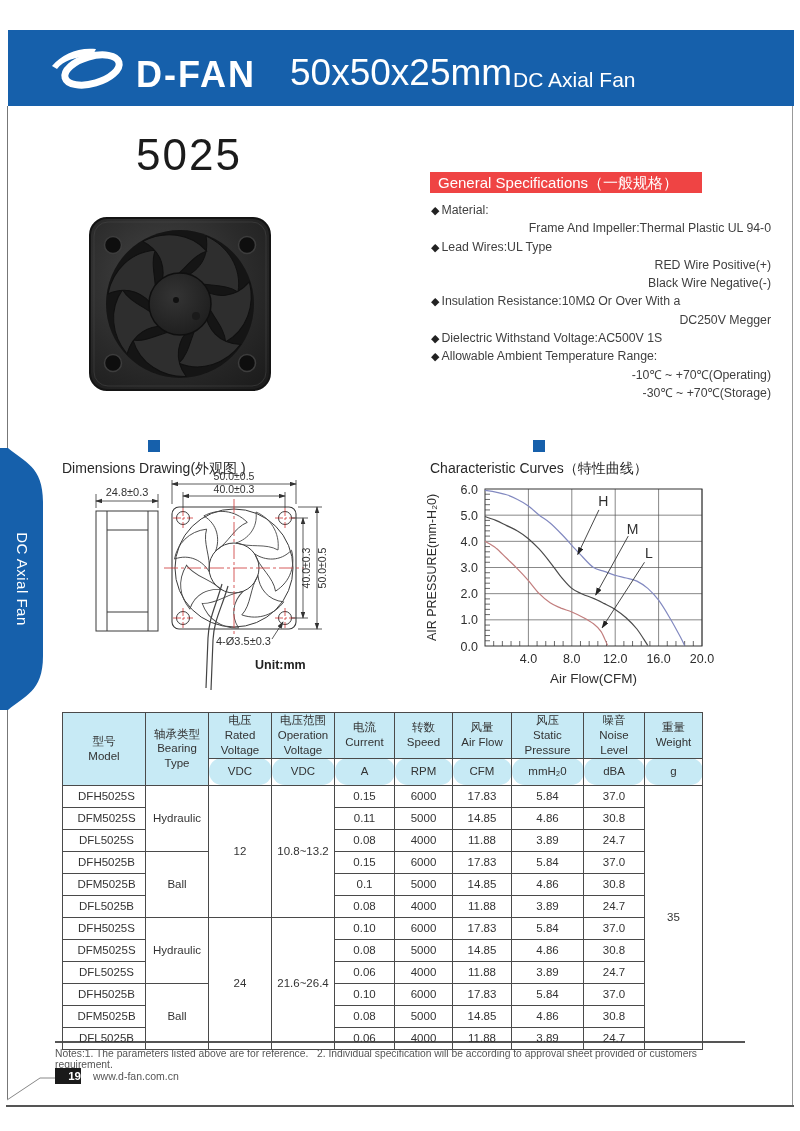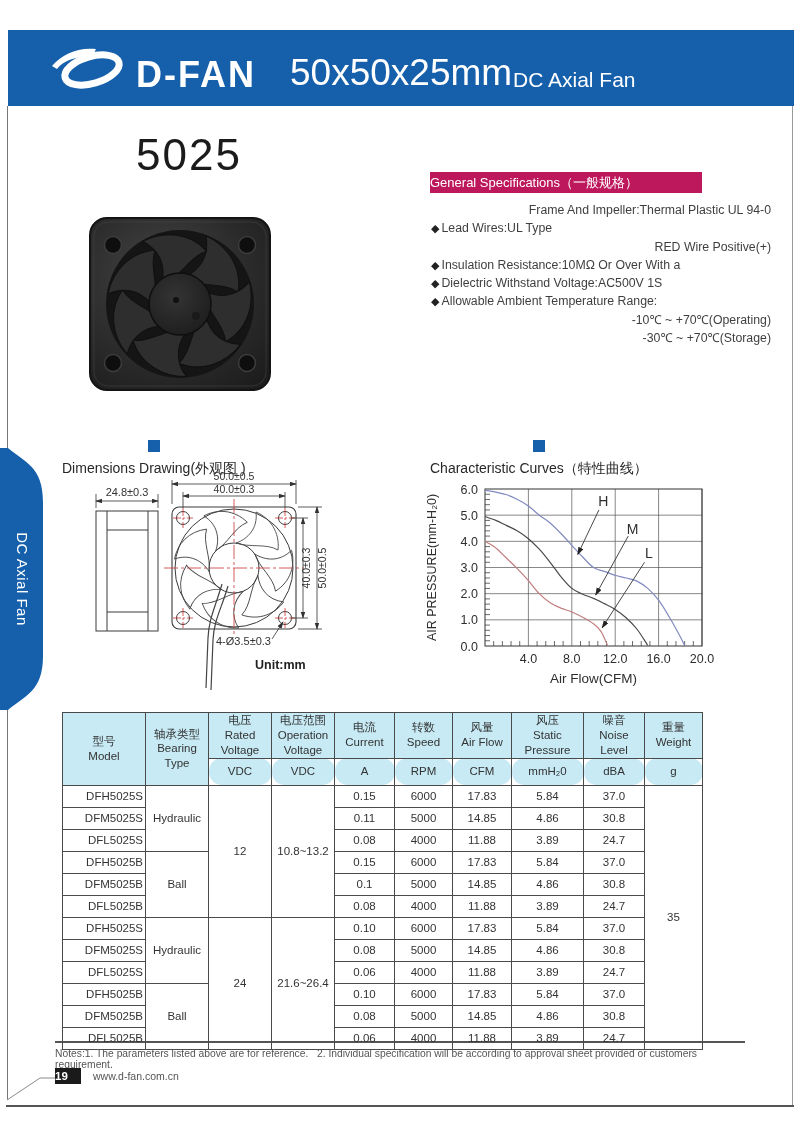--- a/index.html
+++ b/index.html
@@ -12,42 +12,42 @@
   .brand{position:absolute;left:128px;top:24px;font-size:36px;font-weight:bold;color:#fff;letter-spacing:2px;}
   .h-title{position:absolute;left:282px;top:22px;font-size:37px;color:#fff;}
   .h-sub{position:absolute;left:505px;top:38px;font-size:21px;color:#fff;}
   
   .side-tab{position:absolute;left:0;top:448px;width:50px;height:262px;}
   .tab-label{position:absolute;left:-58px;top:123px;width:160px;height:16px;line-height:16px;
              text-align:center;transform:rotate(90deg);color:#fff;font-size:15px;letter-spacing:.5px;}
   
   .model-title{position:absolute;left:136px;top:130px;font-size:44px;color:#1b1b1b;letter-spacing:2px;}
   
-  .gs-bar{position:absolute;left:430px;top:172px;width:272px;height:21px;background:#be185d;
-          color:#fff;font-size:13px;line-height:21px;box-sizing:border-box;}
+  .gs-bar{position:absolute;left:430px;top:172px;width:272px;height:21px;background:#ef4444;
+          color:#fff;font-size:15px;line-height:21px;padding-left:8px;box-sizing:border-box;}
   .gs-list{position:absolute;left:431px;top:201px;width:340px;font-size:12.3px;color:#3f3f3f;}
   .spec-line{height:18.3px;line-height:18.3px;white-space:nowrap;}
   .spec-line .blt{margin-right:2px;font-size:11px;color:#222;}
   .spec-line.ind{padding-left:11px;text-align:right;}
   
   .sec-head{position:absolute;display:flex;align-items:center;gap:8px;font-size:14px;color:#282828;flex-direction:column;}
   .sq{width:12px;height:12px;background:#1660ab;flex:0 0 auto;}
   
   .spec-table{position:absolute;left:62px;top:712px;}
   table{border-collapse:collapse;table-layout:fixed;width:641px;font-size:11.5px;color:#333;}
   th,td{border:1px solid #4a4a4a;text-align:center;padding:0 2px;overflow:hidden;}
   thead th{background:#c7eaf5;font-weight:normal;line-height:1.3;}
   tr.hname th{height:44px;}
   tr.hunit th{height:26px;border-radius:13px;}
   tbody td{height:21px;}
-  td.model{text-align:right;padding-left:7px;}
+  td.model{text-align:center;padding-left:7px;}
   
   .notes{position:absolute;left:55px;top:1048px;width:700px;font-size:10.3px;color:#555;white-space:pre-wrap;}
   .page-badge{position:absolute;left:55px;top:1068px;width:26px;height:16px;background:#1a1a1a;color:#fff;
-              font-size:11.5px;font-weight:bold;text-align:left;line-height:16px;}
+              font-size:11.5px;font-weight:bold;text-align:right;line-height:16px;}
   .website{position:absolute;left:93px;top:1070px;font-size:10.5px;color:#555;}
 </style>
 </head>
 <body>
 
 <div class="page">
 
   <svg class="abs" style="left:0;top:0;" width="800" height="1131" viewBox="0 0 800 1131">
     <line x1="7.5" y1="106" x2="7.5" y2="1099" stroke="#777" stroke-width="1"></line>
     <line x1="792.5" y1="106" x2="792.5" y2="1105" stroke="#999" stroke-width="1"></line>
@@ -122,24 +122,27 @@
         <circle cx="163" cy="37" r="8.5"></circle>
       <circle cx="29" cy="155" r="8.5"></circle>
         <circle cx="163" cy="155" r="8.5"></circle>
     </g>
   </svg>
 
   <div class="gs-bar">
     <span>General Specifications（一般规格）</span>
   </div>
   <div class="gs-list" id="gsList">
+      <div class="spec-line"><span class="blt">◆</span><span>Material:</span></div>
       <div class="spec-line ind"><span>Frame And Impeller:Thermal Plastic UL 94-0</span></div>
       <div class="spec-line"><span class="blt">◆</span><span>Lead Wires:UL Type</span></div>
       <div class="spec-line ind"><span>RED Wire Positive(+)</span></div>
+      <div class="spec-line ind"><span>Black Wire Negative(-)</span></div>
       <div class="spec-line"><span class="blt">◆</span><span>Insulation Resistance:10MΩ Or Over With a</span></div>
+      <div class="spec-line ind"><span>DC250V Megger</span></div>
       <div class="spec-line"><span class="blt">◆</span><span>Dielectric Withstand Voltage:AC500V 1S</span></div>
       <div class="spec-line"><span class="blt">◆</span><span>Allowable Ambient Temperature Range:</span></div>
       <div class="spec-line ind"><span>-10℃ ~ +70℃(Operating)</span></div>
       <div class="spec-line ind"><span>-30℃ ~ +70℃(Storage)</span></div>
     </div>
 
   <div class="sec-head" style="left:62px;top:440px;">
     <span class="sq"></span>
     <span>Dimensions Drawing(外观图 )</span>
   </div>

